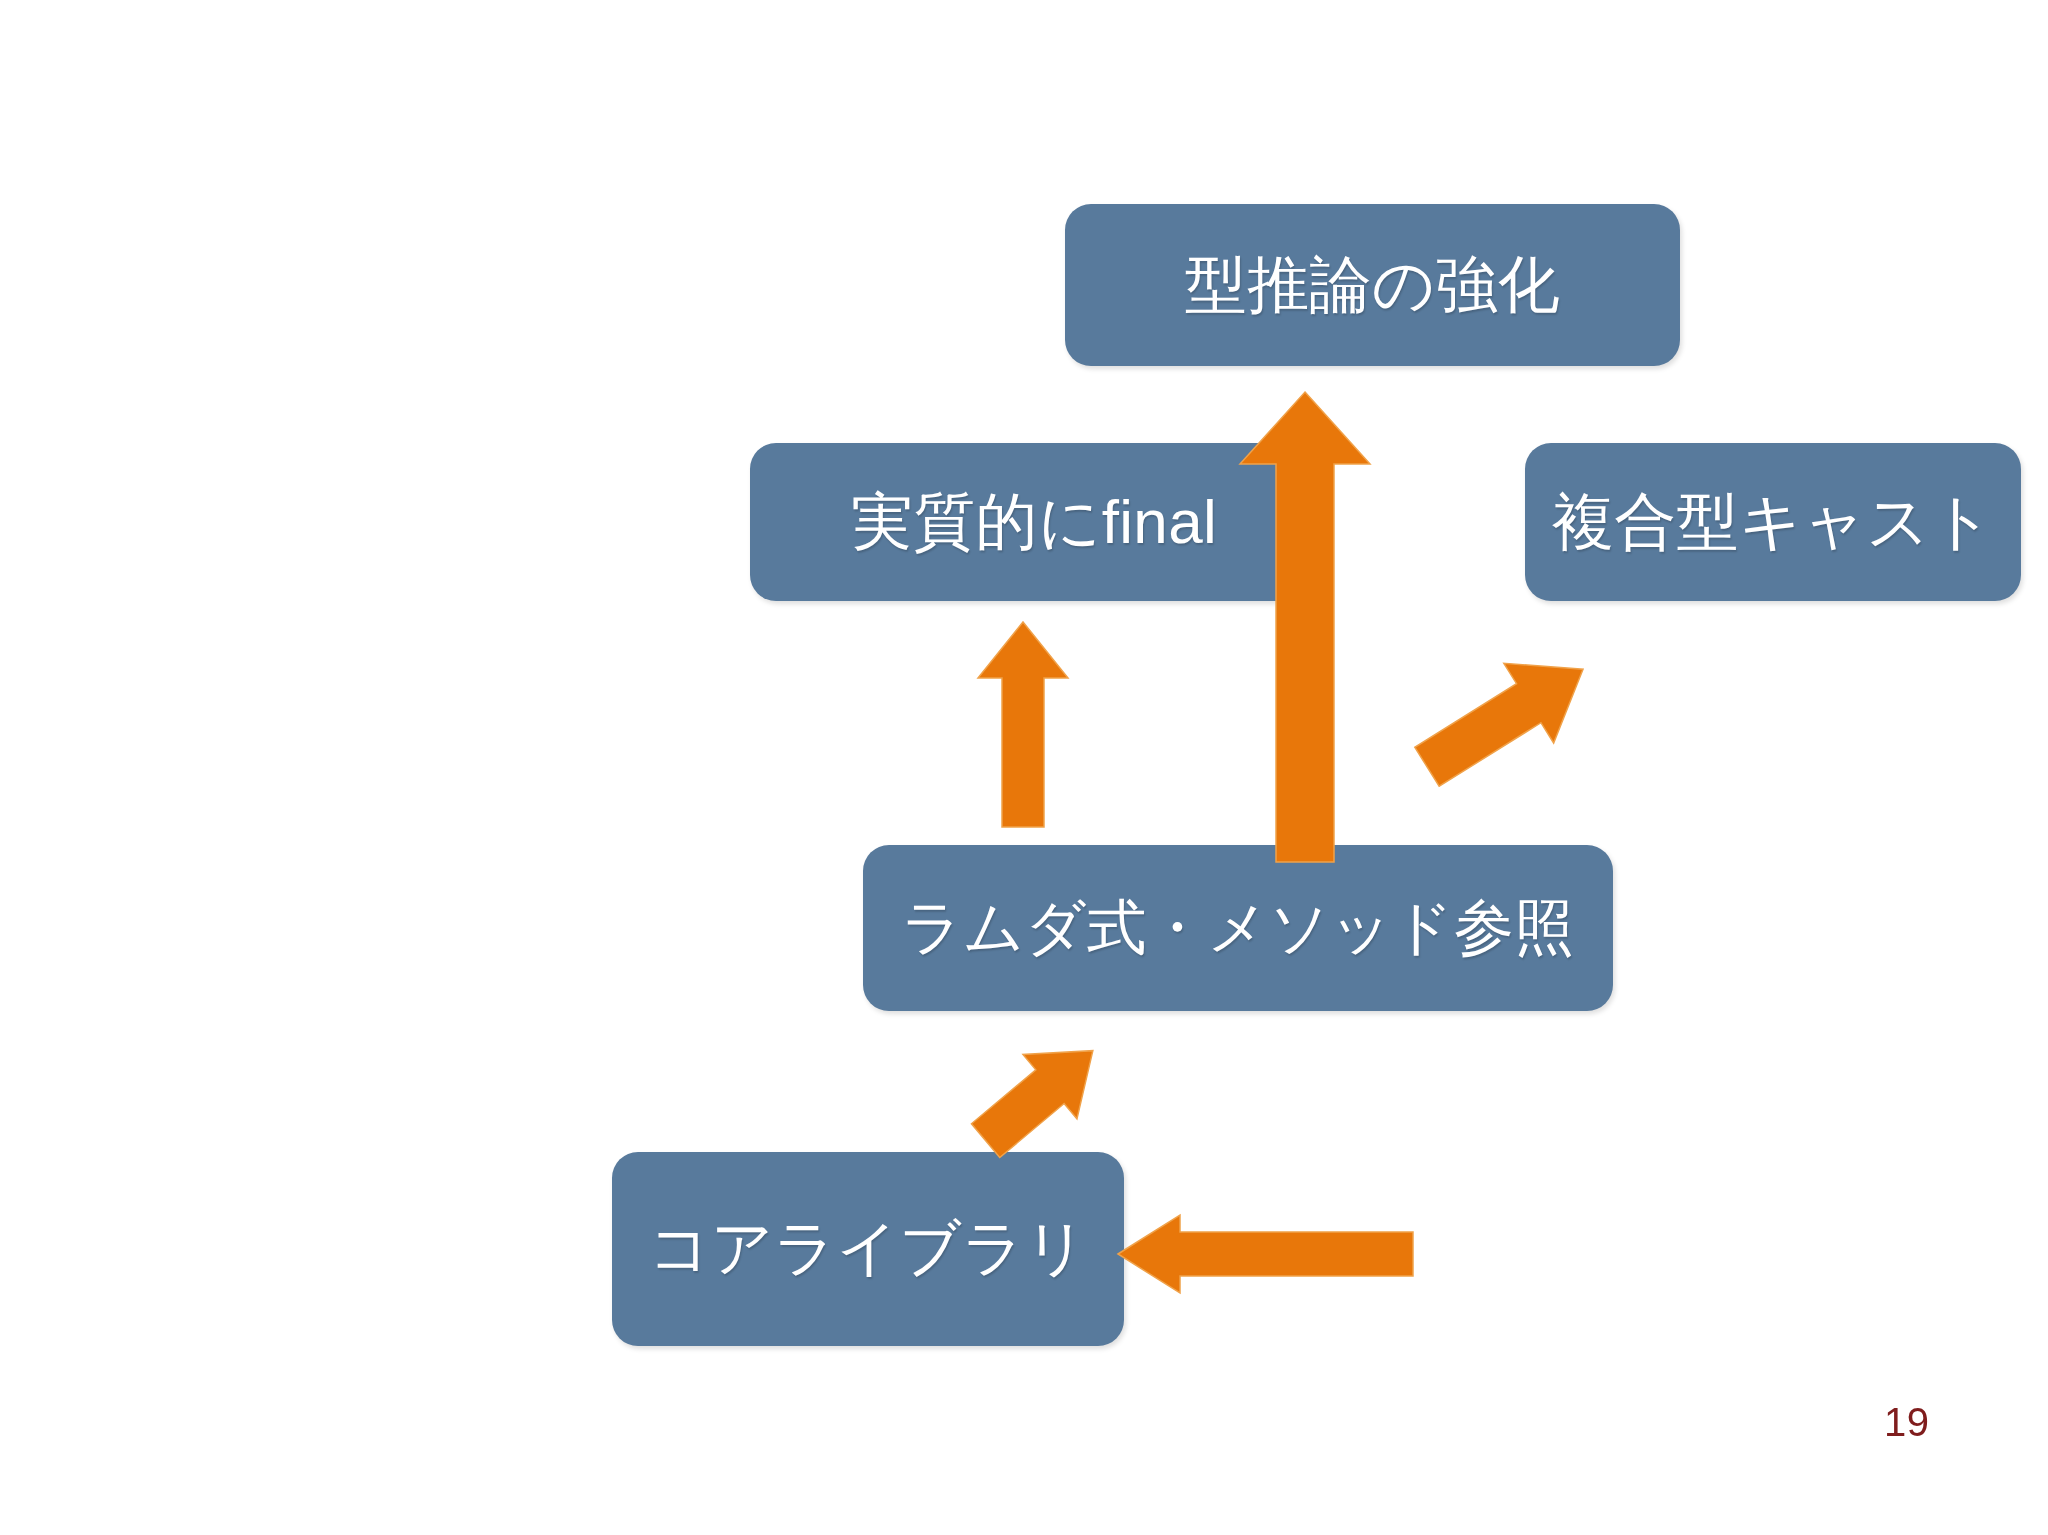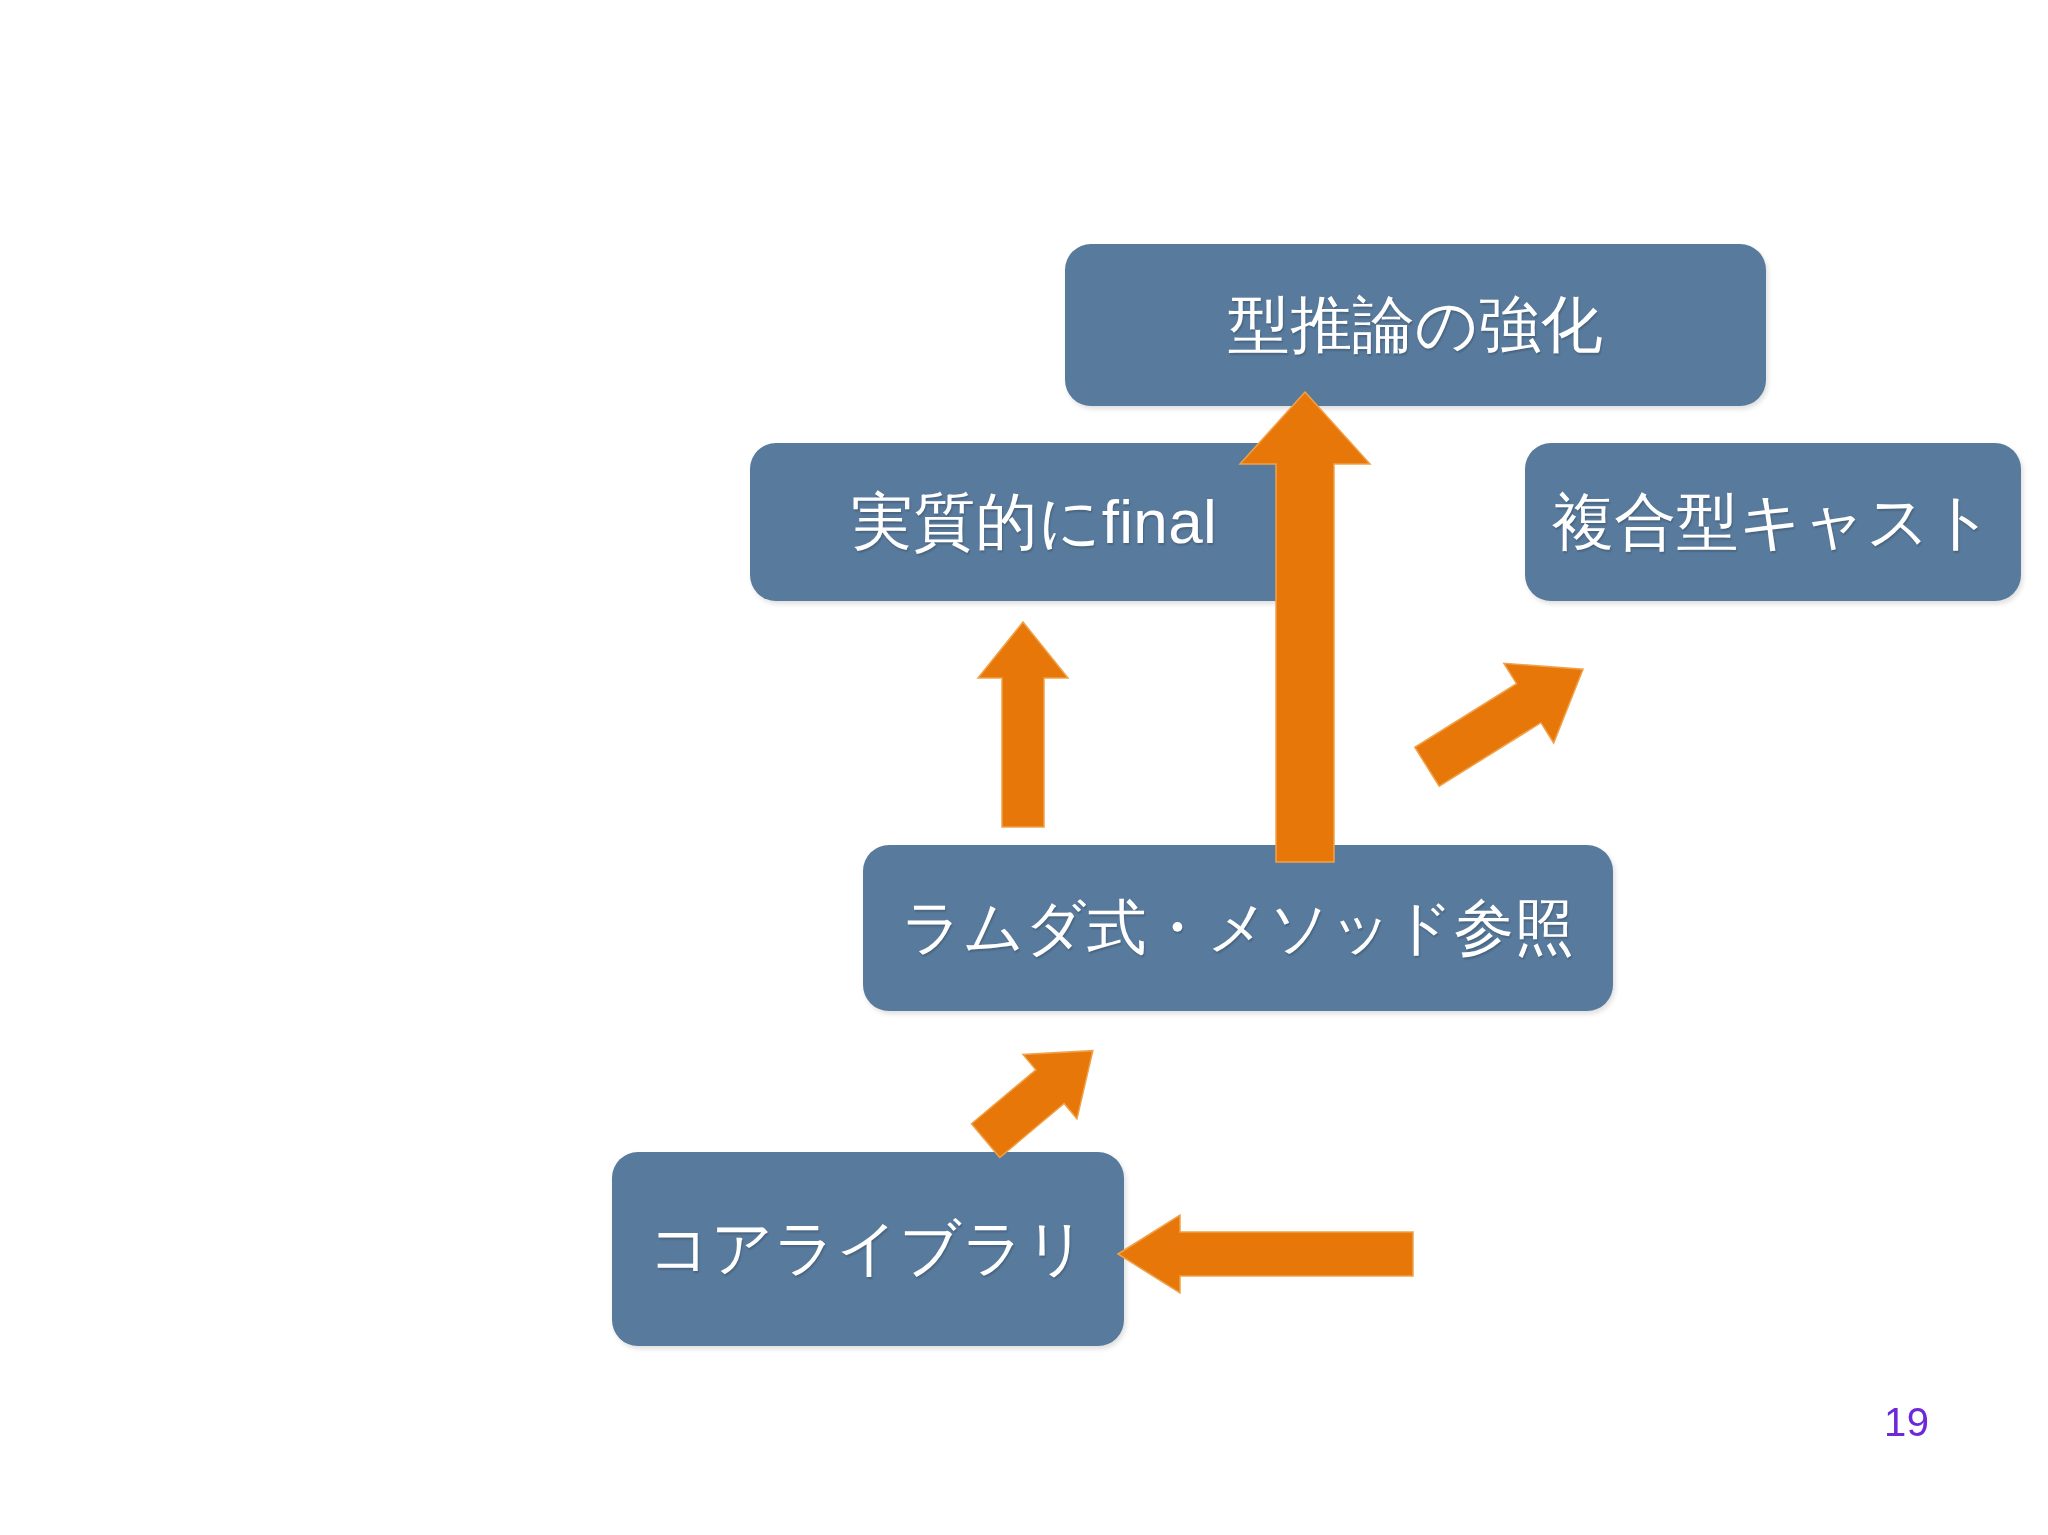--- a/index.html
+++ b/index.html
@@ -37,21 +37,21 @@
     background: #587A9C;
   }
   .node .node-label {
     display: block;
     font-size: 62px;
     font-weight: 400;
     text-shadow: 1px 2px 2px rgba(0,0,0,0.18);
   }
 
   
-  #node-type-inference   { left: 1065px; top: 204px;  width: 701px; height: 162px; margin-top: 40px; }
+  #node-type-inference   { left: 1065px; top: 204px;  width: 615px; height: 162px; }
   #node-effectively-final{ left: 750px;  top: 443px;  width: 568px; height: 158px; }
   #node-compound-cast    { left: 1525px; top: 443px;  width: 496px; height: 158px; }
   #node-lambda-method-ref{ left: 863px;  top: 845px;  width: 750px; height: 166px; }
   #node-core-library     { left: 600px;  top: 1152px; width: 512px; height: 194px; margin-left: 12px; }
   #node-multicore-cpu    { left: 1455px; top: 1152px; width: 486px; height: 197px; }
 
   #node-lambda-method-ref .node-label { font-size: 60px; }
   #node-core-library .node-label { font-size: 61px; }
 
   
@@ -71,21 +71,21 @@
   #arrow-lambda-to-cast      { left: 1410px; top: 618px;  width: 190px; height: 200px; }
   #arrow-core-to-lambda      { left: 970px;  top: 1020px; width: 140px; height: 150px; }
   #arrow-cpu-to-core         { left: 1118px; top: 1215px; width: 295px; height: 78px; }
 
   
   #page-number {
     position: absolute;
     left: 1884px;
     top: 1400px;
     font-size: 40px;
-    color: #6d28d9;
+    color: #7f1d1d;
     letter-spacing: 0.01em;
   }
 </style>
 </head>
 <body>
 
 <div id="slide">
 
   <div class="node" id="node-type-inference">
     <span class="node-label">型推論の強化</span>

